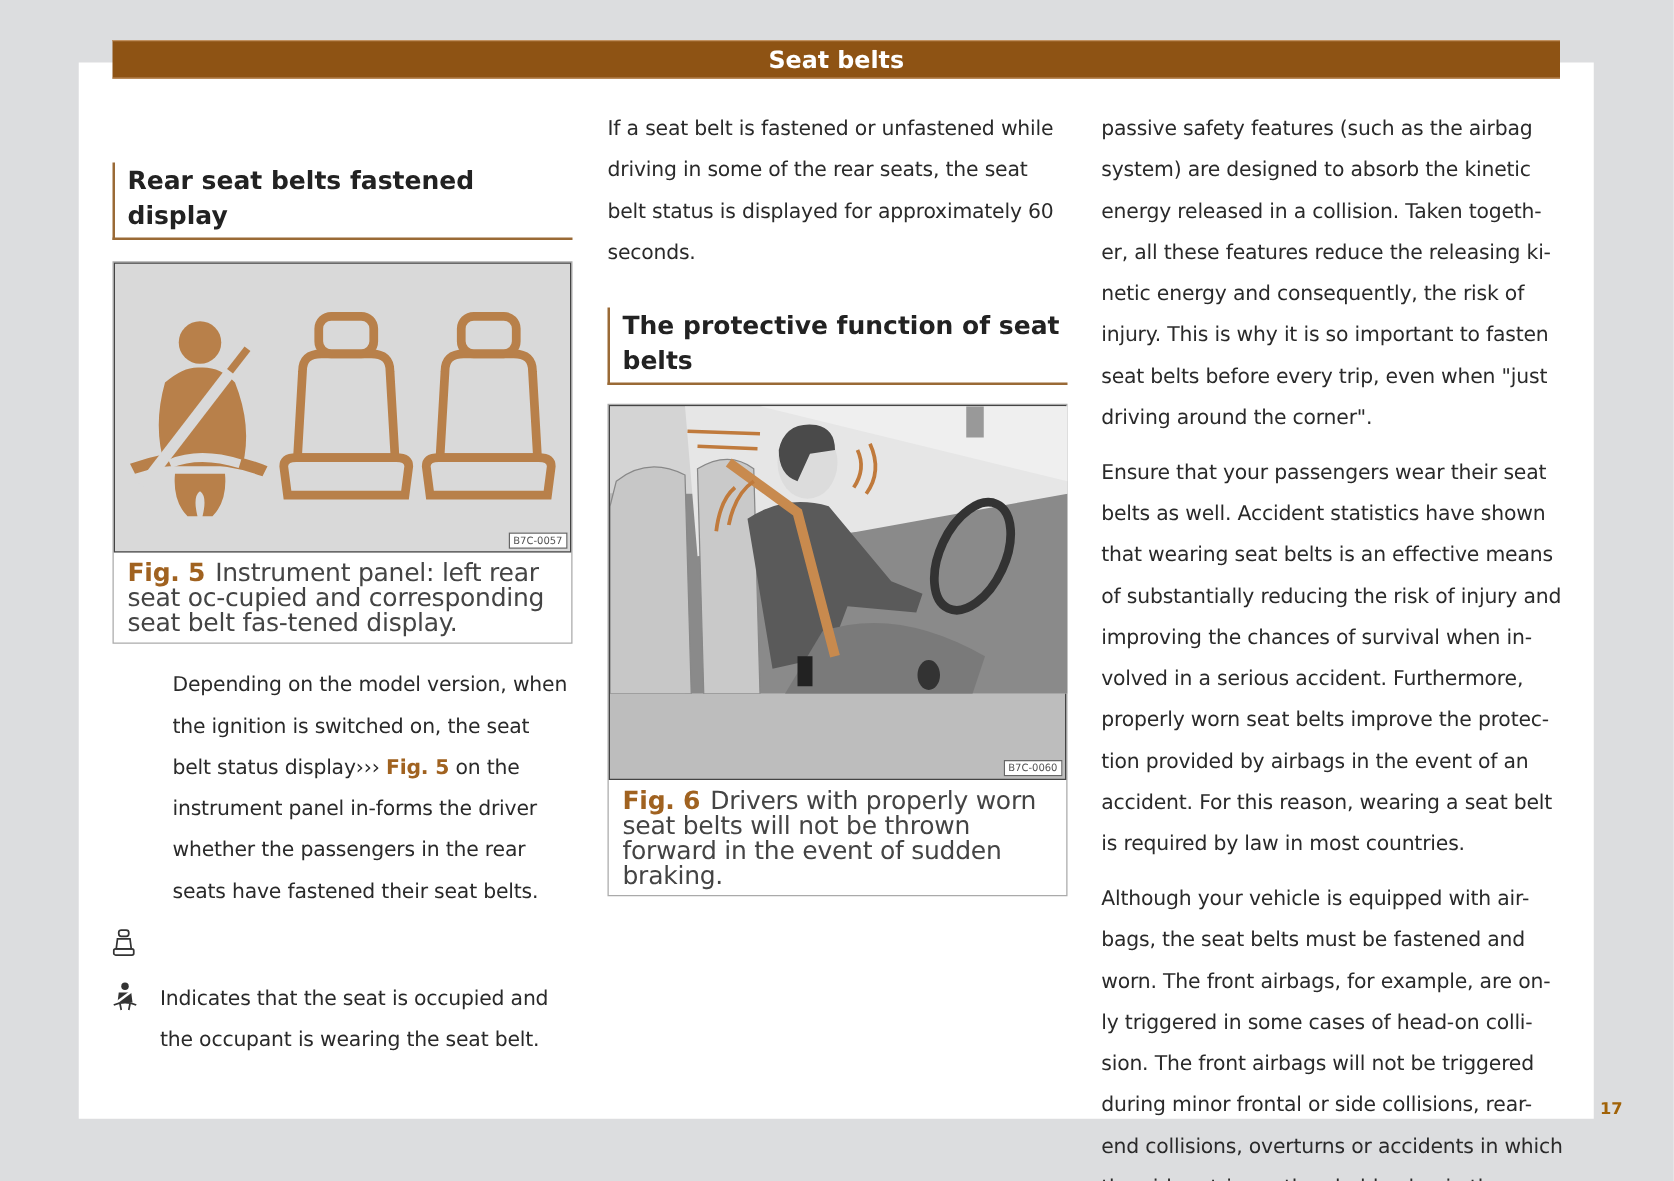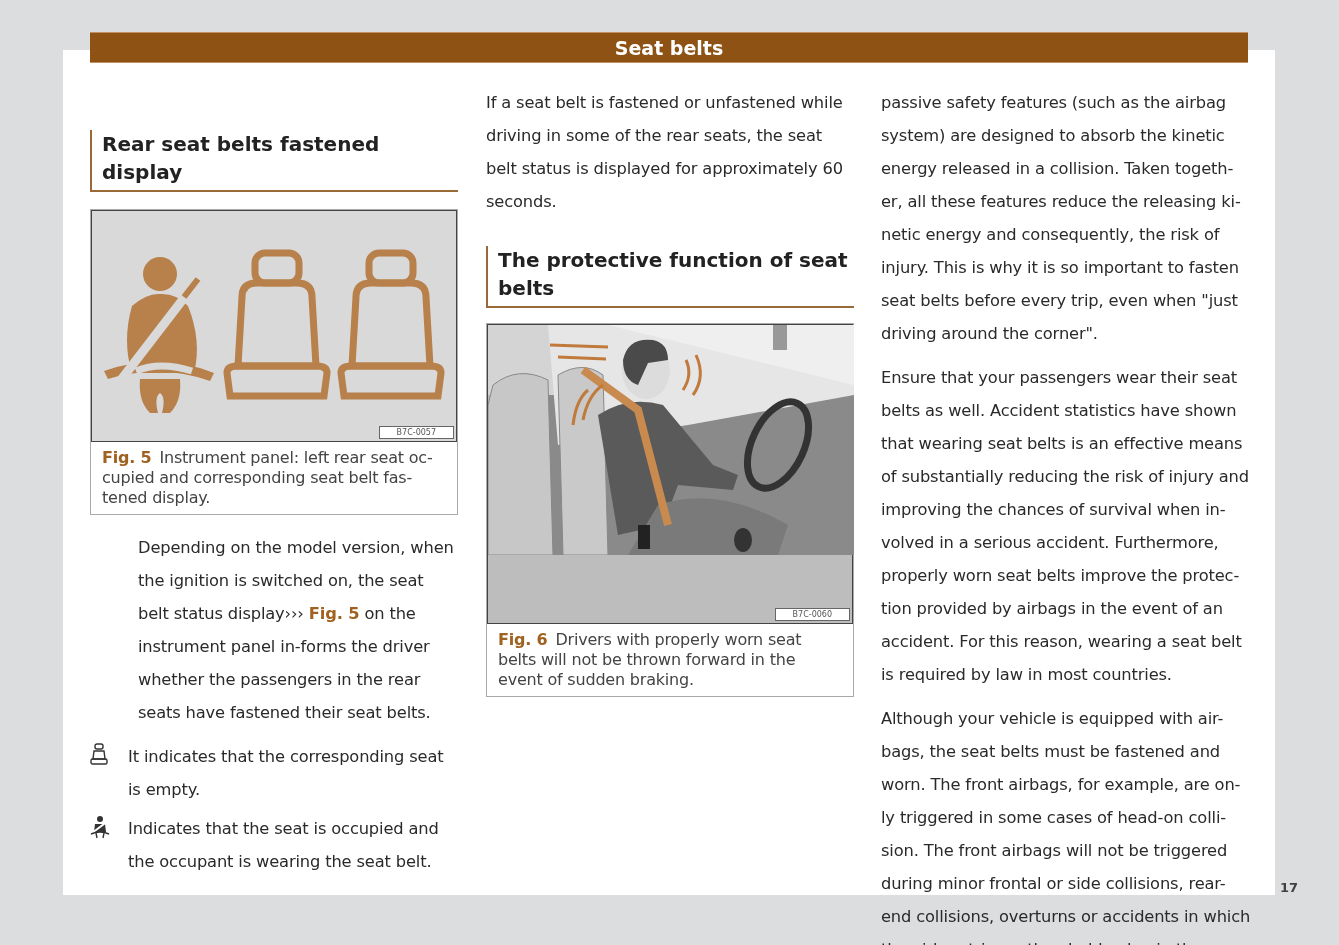--- a/index.html
+++ b/index.html
@@ -8,28 +8,28 @@
   .page { position: absolute; left: 63px; top: 50px; width: 1212px; height: 845px; background: #ffffff; }
   .header-bar { position: absolute; left: 90px; top: 32px; width: 1158px; height: 31px; background: #8e5314; border-top: 1px solid #c09060; border-bottom: 1px solid #c09060; color: #fff; text-align: center; font-size: 19px; font-weight: bold; line-height: 30px; }
   .col { position: absolute; top: 86px; }
   .col1 { left: 90px; width: 368px; }
   .col2 { left: 486px; width: 368px; }
   .col3 { left: 881px; width: 370px; }
   .text { font-size: 16.3px; line-height: 33px; color: #2a2a2a; letter-spacing: -0.15px; }
   .section-title { border-left: 2px solid #9a6a36; border-bottom: 2px solid #9a6a36; padding: 0 0 4px 10px; font-size: 20px; font-weight: bold; line-height: 28px; color: #222; margin-top: 44px; }
   .figure { border: 1px solid #aaa; }
   .fig-img { position: relative; background: #d9d9d9; border: 1px solid #444; }
-  .fig-code { position: absolute; right: 2px; bottom: 2px; background: #fff; border: 1px solid #666; font-size: 8px; color: #555; padding: 0 17px; line-height: 11px; }
-  .fig-caption { font-size: 16px; line-height: 20px; color: #444; padding: 6px 10px 6px 11px; letter-spacing: -0.2px; }
+  .fig-code { position: absolute; right: 2px; bottom: 2px; background: #fff; border: 1px solid #666; font-size: 8px; color: #555; padding: 0 3px; line-height: 11px; }
+  .fig-caption { font-size: 20px; line-height: 20px; color: #444; padding: 6px 10px 6px 11px; letter-spacing: -0.2px; }
   .fig-label { color: #a06220; font-weight: bold; margin-right: 8px; }
   .ref { color: #a06220; font-weight: bold; }
   .p { margin-bottom: 11px; }
   .sym-row { display: flex; margin-bottom: 6px; }
   .sym-icon { width: 38px; flex: 0 0 38px; padding-top: 3px; }
-  .page-num { position: absolute; left: 1280px; top: 880px; font-size: 13px; font-weight: bold; color: #404040; }
+  .page-num { position: absolute; left: 1280px; top: 880px; font-size: 13px; font-weight: bold; color: #a16207; }
 </style>
 </head>
 <body>
 
 <div class="page"></div>
 
 <div class="header-bar">
   <span>Seat belts</span>
 </div>
 
@@ -75,21 +75,20 @@
   </div>
 
   <div class="sym-row text">
     <div class="sym-icon">
       <svg width="18" height="22" viewBox="0 0 18 22">
         <rect x="5" y="1" width="8" height="5" rx="2" fill="none" stroke="#333" stroke-width="1.4"></rect>
         <path d="M4 8 L14 8 L15 16 L3 16 Z" fill="none" stroke="#333" stroke-width="1.4"></path>
         <rect x="1" y="16" width="16" height="5" rx="1.5" fill="none" stroke="#333" stroke-width="1.4"></rect>
       </svg>
     </div>
-    <div>It indicates that the corresponding seat is empty.</div>
   </div>
   <div class="sym-row text" style="margin-bottom:16px;">
     <div class="sym-icon">
       <svg width="20" height="24" viewBox="0 0 20 24">
         <circle cx="10" cy="4" r="3" fill="#333"></circle>
         <path d="M5 9 L15 9 L16 17 L4 17 Z" fill="#333"></path>
         <path d="M2 18 L18 6" stroke="#fff" stroke-width="2"></path>
         <path d="M1 19 Q10 15 19 19" stroke="#333" stroke-width="1.4" fill="none"></path>
         <path d="M6 18 L7 23 M14 18 L13 23" stroke="#333" stroke-width="1.4"></path>
       </svg>

